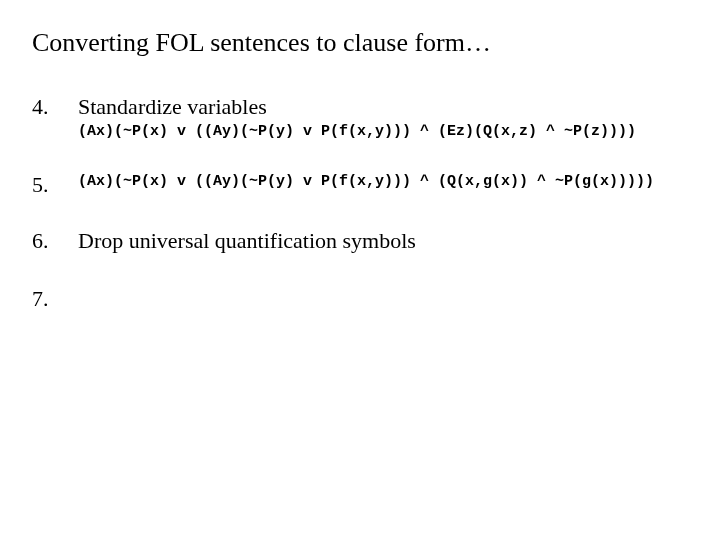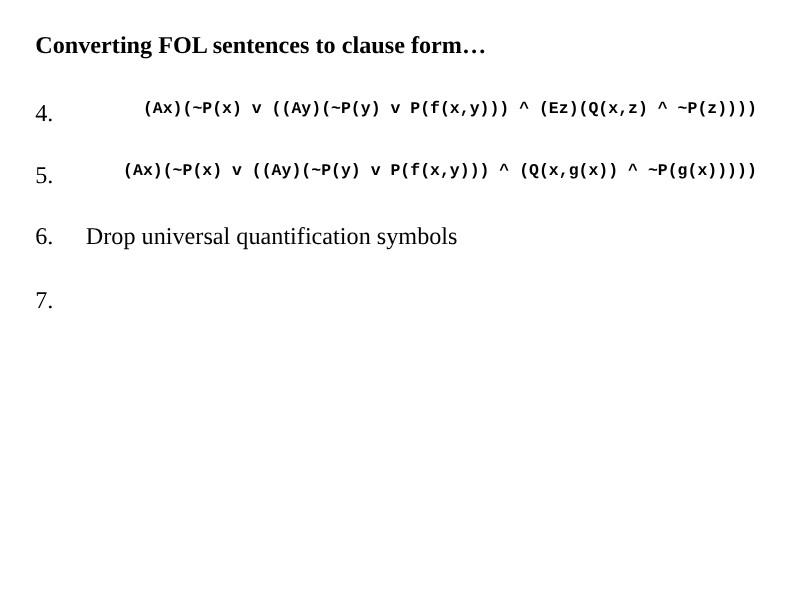--- a/index.html
+++ b/index.html
@@ -9,22 +9,22 @@
     height: 540px;
     background: #fff;
     font-family: "Times New Roman", Times, serif;
     color: #000;
     box-sizing: border-box;
   }
   .slide {
     padding: 28px 32px 20px 32px;
   }
   .title {
-    font-size: 22px;
-    font-weight: bold;
+    font-size: 26px;
+    font-weight: normal;
     margin: 0 0 36px 0;
     text-align: left;
   }
   .item {
     display: flex;
     margin-bottom: 30px;
   }
   .num {
     width: 46px;
     flex-shrink: 0;
@@ -37,32 +37,32 @@
     font-size: 22px;
     margin: 0 0 2px 0;
   }
   .formula {
     font-family: "Courier New", Courier, monospace;
     font-size: 15px;
     font-weight: bold;
     line-height: 1.35;
     white-space: pre-wrap;
     word-break: break-word;
-    text-align: right;
   }
 </style>
 </head>
 <body>
 
 <div class="slide">
   <h1 class="title">Converting FOL sentences to clause form…</h1>
 
   <div class="item">
     <div class="num">4.</div>
     <div class="content">
+      <div class="heading">Standardize variables</div>
       <div class="formula">(Ax)(~P(x) v ((Ay)(~P(y) v P(f(x,y))) ^ (Ez)(Q(x,z) ^ ~P(z))))</div>
     </div>
   </div>
 
   <div class="item">
     <div class="num">5.</div>
     <div class="content">
       <div class="formula">(Ax)(~P(x) v ((Ay)(~P(y) v P(f(x,y))) ^ (Q(x,g(x)) ^ ~P(g(x)))))</div>
     </div>
   </div>

